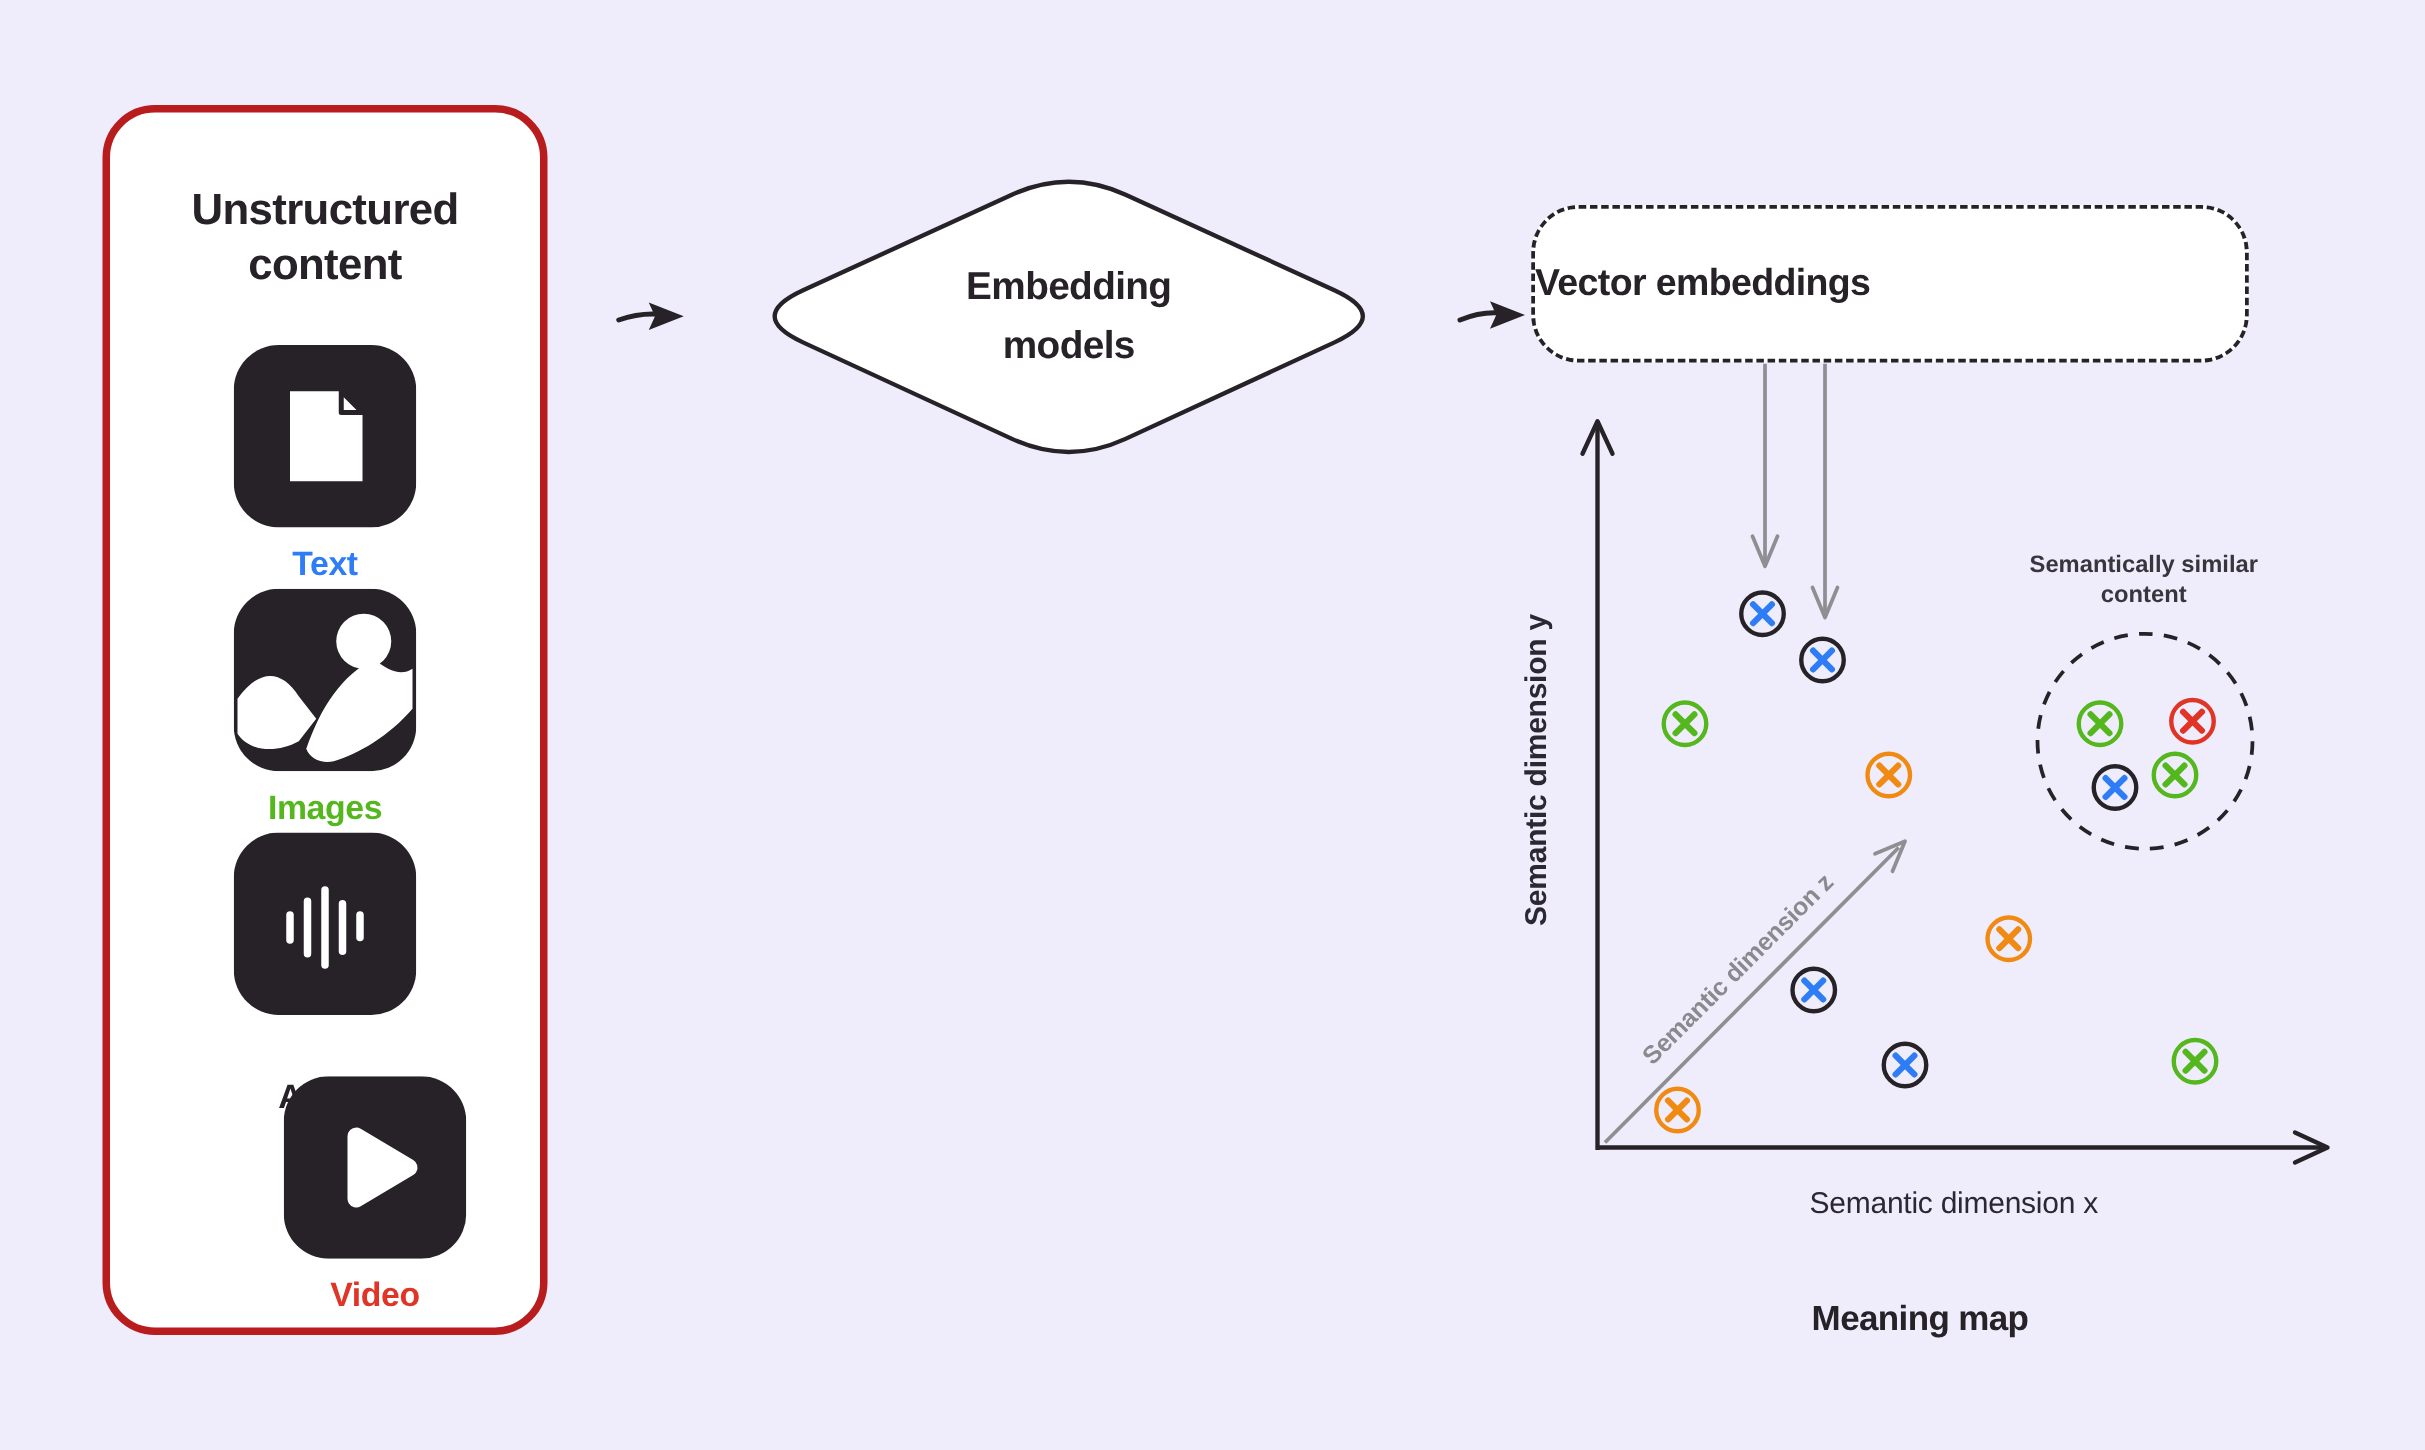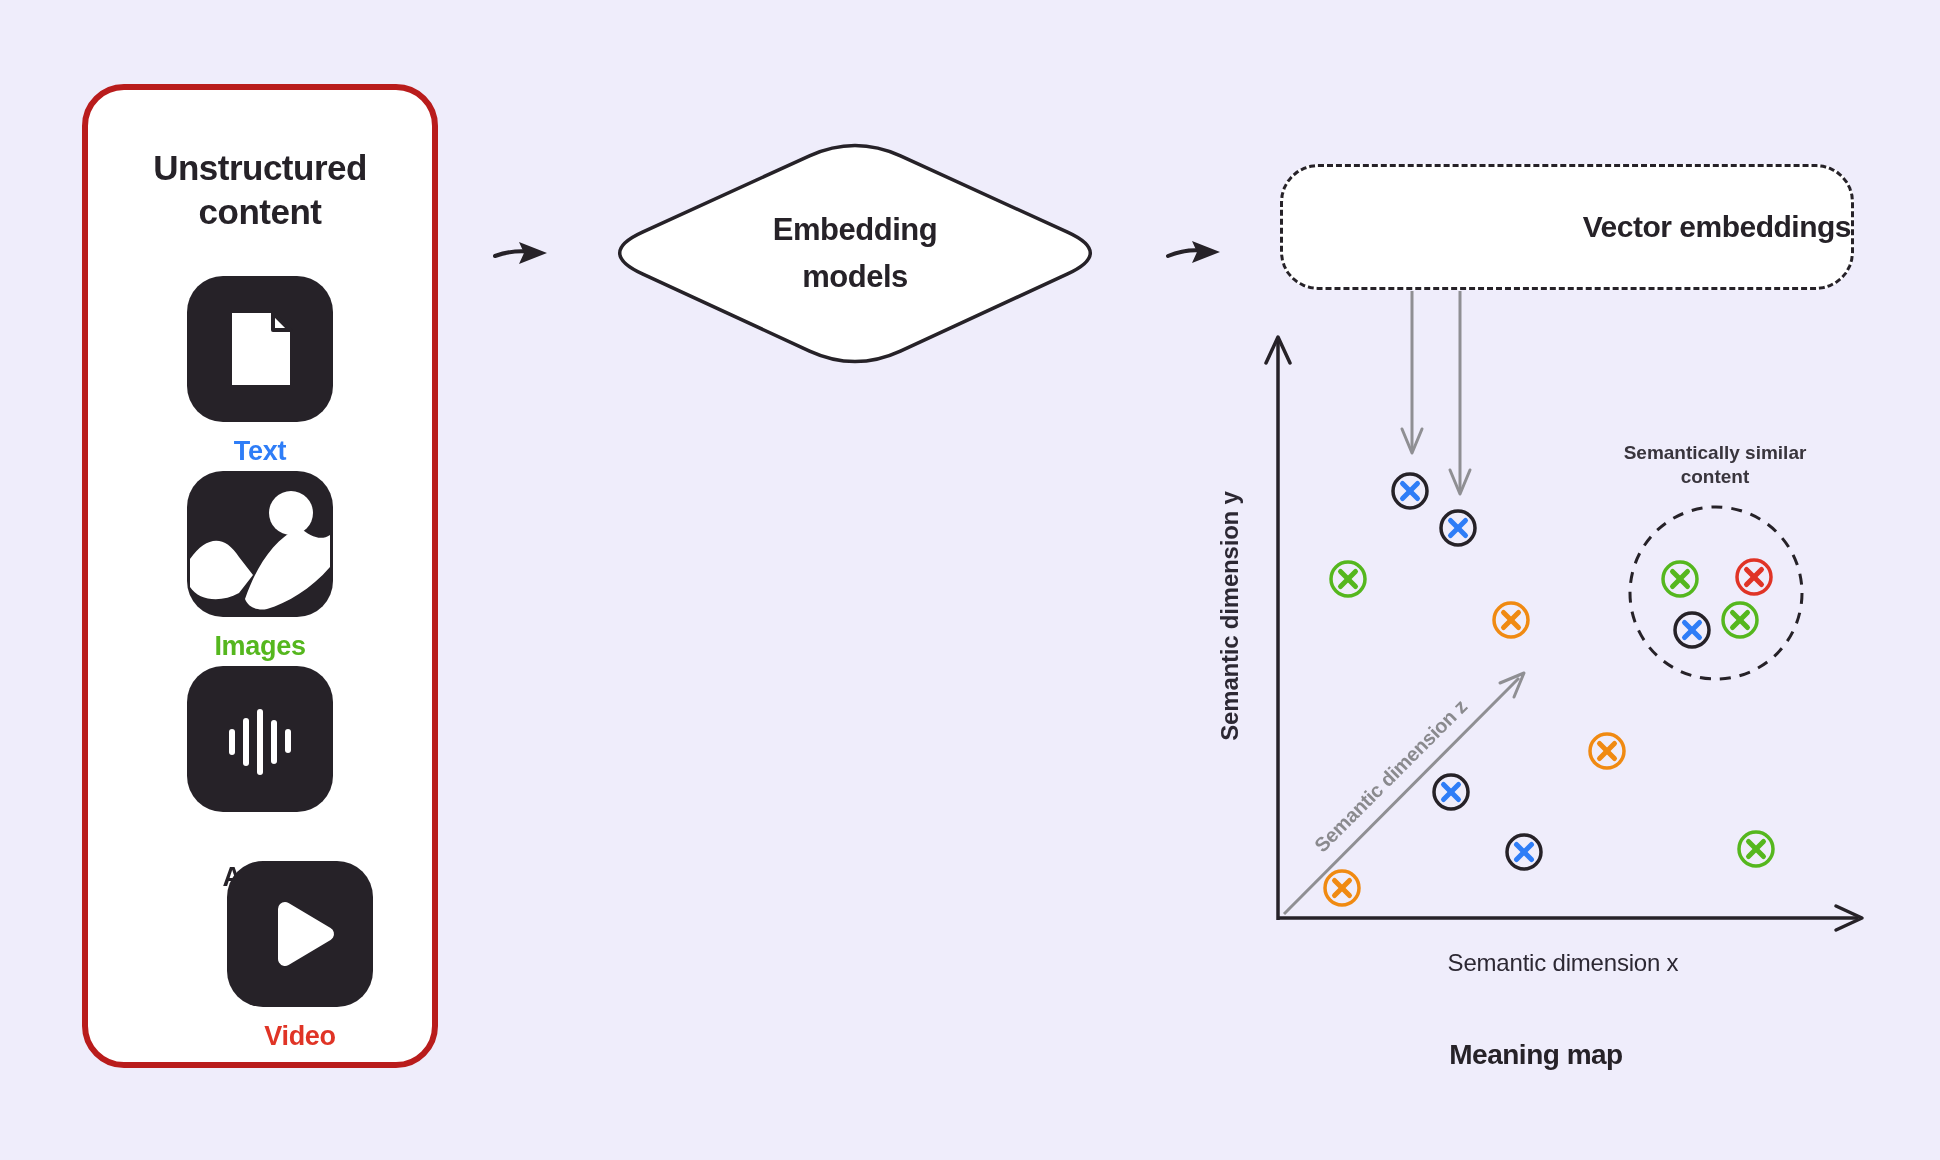--- a/index.html
+++ b/index.html
@@ -25,23 +25,23 @@
 
   
   .diamond-label{
     position:absolute;left:855px;top:253px;transform:translate(-50%,-50%);
     text-align:center;font-size:31px;font-weight:800;line-height:1.5;letter-spacing:-0.5px;
     color:#262228;white-space:nowrap;
   }
 
   
   .vbox{
-    position:absolute;left:1280px;top:164px;width:574px;height:126px;box-sizing:border-box;
+    position:absolute;left:1225px;top:164px;width:574px;height:126px;box-sizing:border-box;
     background:#ffffff;border:3px dashed #262228;border-radius:38px;
-    display:flex;flex-direction:column;align-items:flex-end;justify-content:center;
+    display:flex;flex-direction:column;align-items:flex-start;justify-content:center;
     font-size:30px;font-weight:800;line-height:1.4;letter-spacing:-0.5px;color:#262228;
     text-align:center;
   }
 
   
   .cluster-label{
     position:absolute;left:1715px;top:465px;transform:translate(-50%,-50%);
     text-align:center;font-size:19px;font-weight:700;line-height:1.28;color:#39353d;
     white-space:nowrap;
   }

